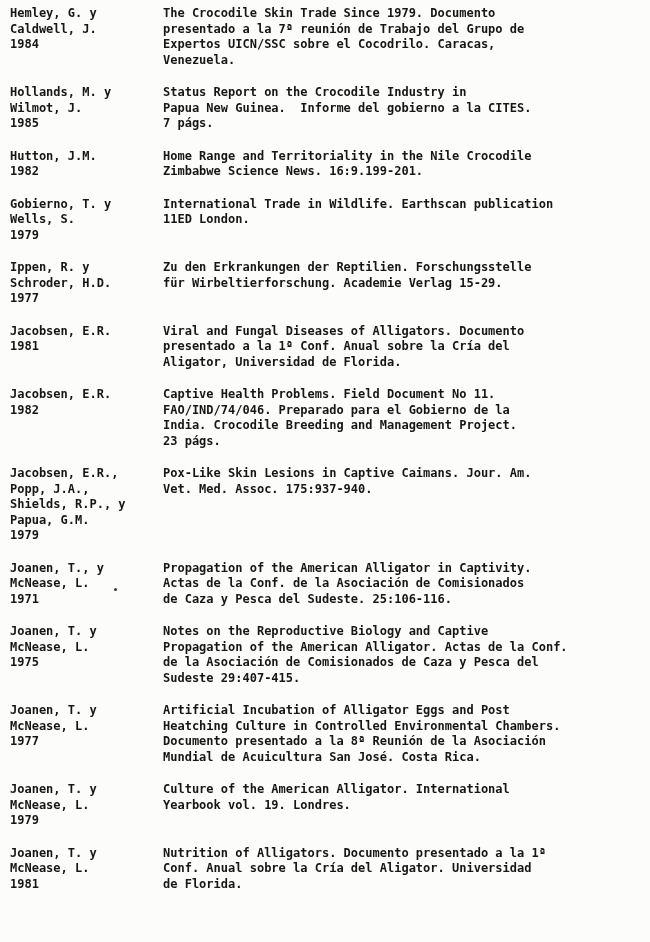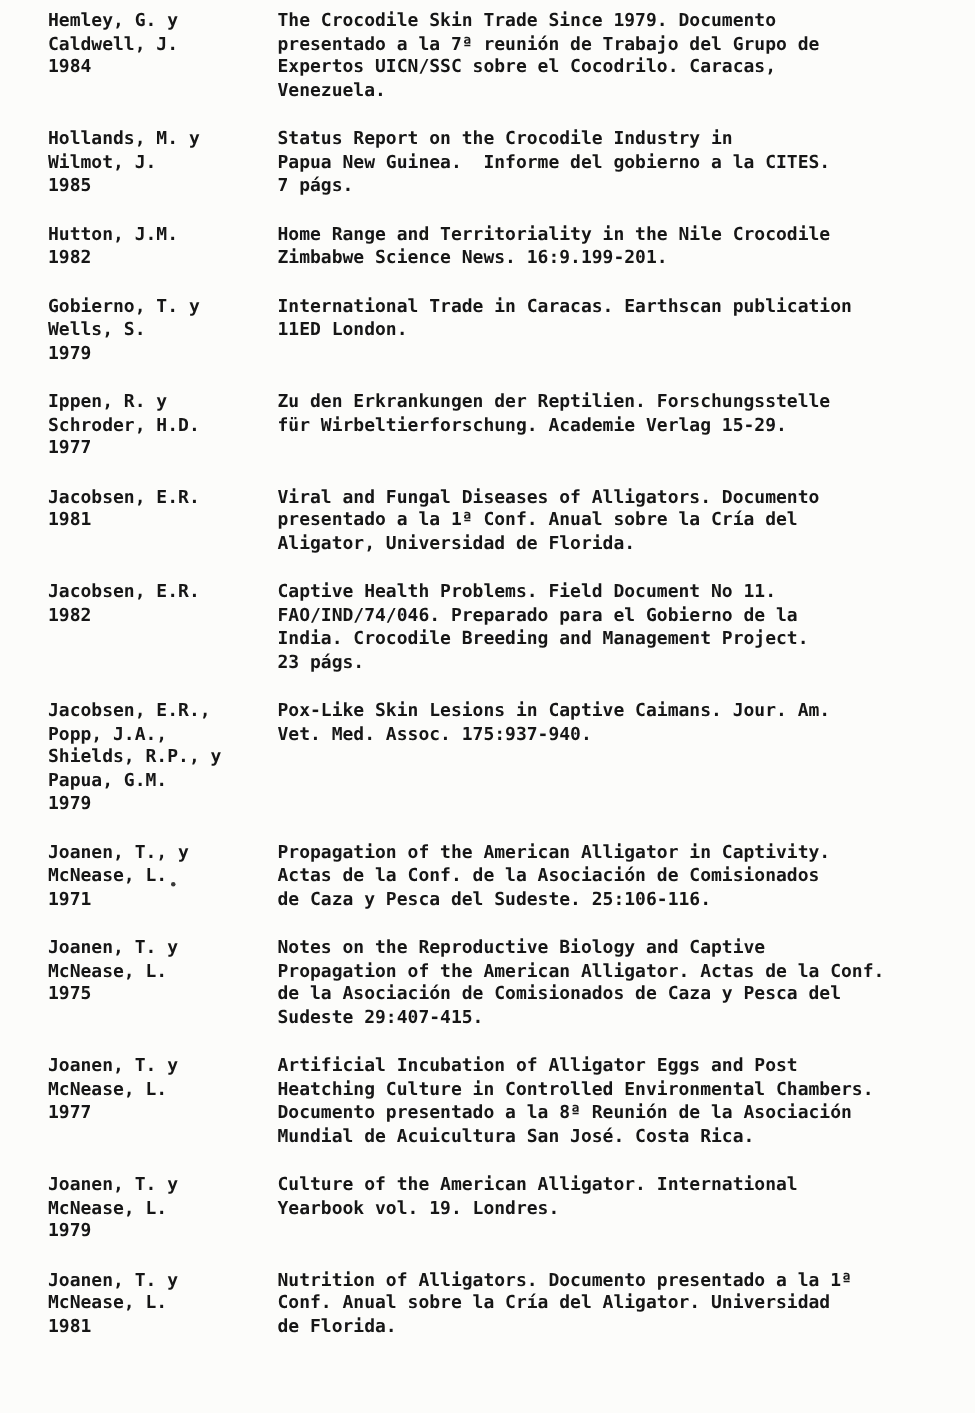--- a/index.html
+++ b/index.html
@@ -4,21 +4,21 @@
 <style>
   html, body {
     margin: 0;
     padding: 0;
   }
   .page {
     position: relative;
     width: 650px;
     height: 942px;
     box-sizing: border-box;
-    padding: 6px 18px 0 32px;
+    padding: 6px 18px 0 10px;
     background: #fcfcfa;
     color: #161616;
     font-family: "DejaVu Sans Mono", "Liberation Mono", monospace;
     font-weight: bold;
     font-size: 12px;
     line-height: 15.5px;
     overflow: hidden;
   }
   .entry {
     display: flex;
@@ -87,21 +87,21 @@
         </div>
   </div>
 
   <div class="entry">
     <div class="authors">
           <div class="line">Gobierno, T. y</div>
           <div class="line">Wells, S.</div>
           <div class="line">1979</div>
         </div>
     <div class="body">
-          <div class="line">International Trade in Caracas. Earthscan publication</div>
+          <div class="line">International Trade in Wildlife. Earthscan publication</div>
           <div class="line">11ED London.</div>
         </div>
   </div>
 
   <div class="entry">
     <div class="authors">
           <div class="line">Ippen, R. y</div>
           <div class="line">Schroder, H.D.</div>
           <div class="line">1977</div>
         </div>

